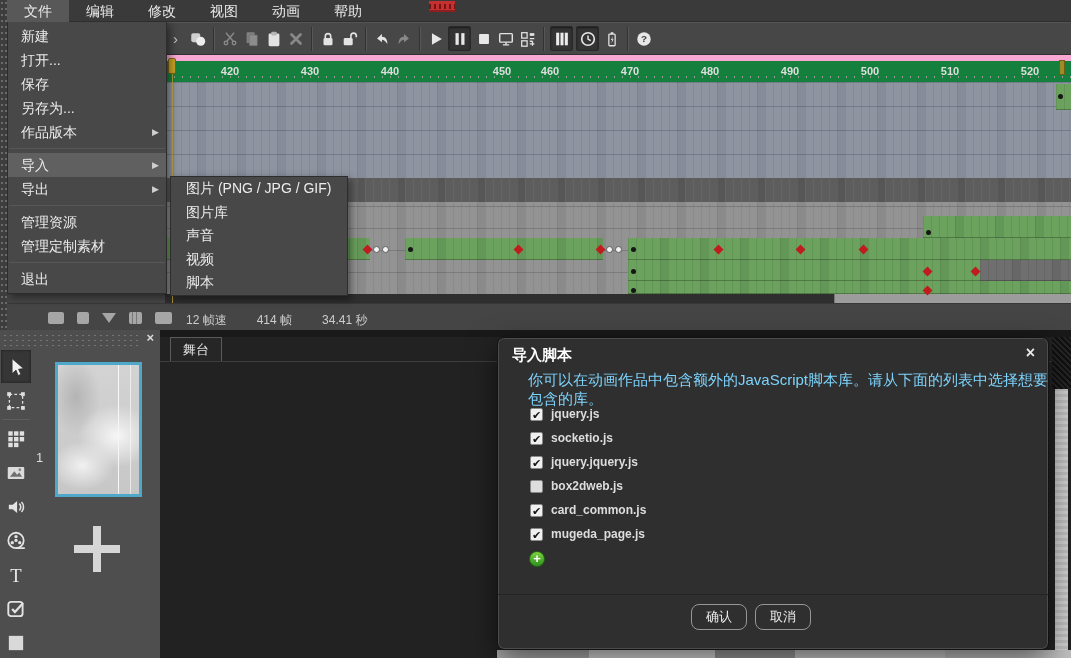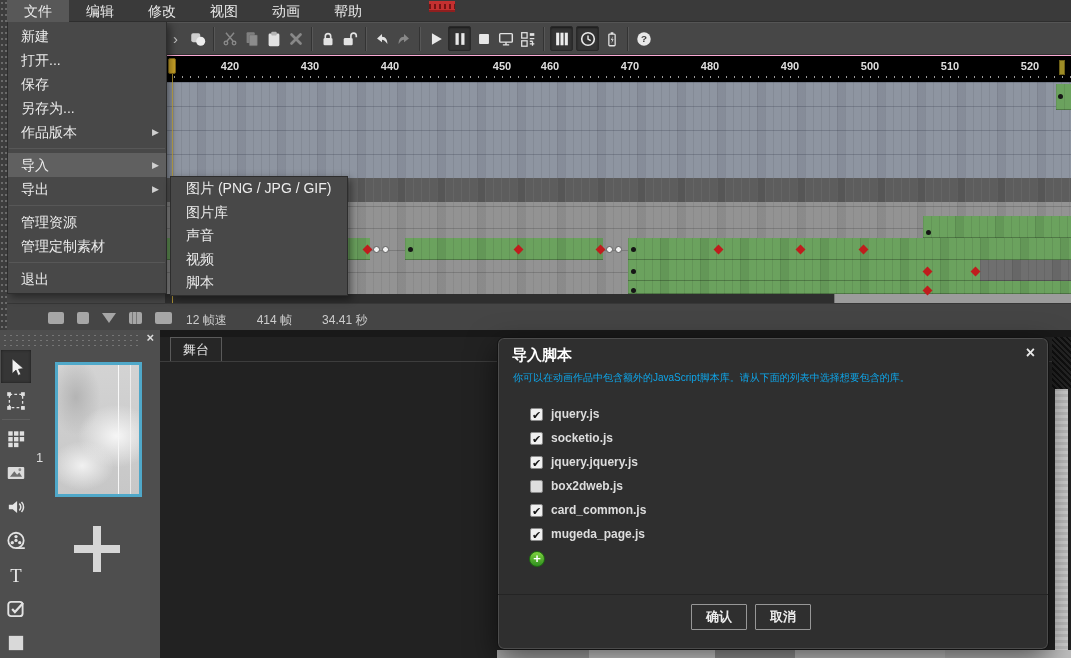--- a/index.html
+++ b/index.html
@@ -24,21 +24,21 @@
   .tbtn.pressed{background:#343434;border:1px solid #292929;box-shadow:inset 0 1px 2px rgba(0,0,0,.5);width:23px;}
   .tbtn.dim{opacity:.42;}
   .tsep{width:7px;height:24px;background:linear-gradient(90deg,transparent 3px,#333 3px,#333 4px,#575757 4px,#575757 5px,transparent 5px);}
   .chev{color:#c2c2c2;font-size:15px;line-height:24px;}
 
   
   .left-edge{position:absolute;left:0;top:0;width:7px;height:330px;background:#3d3d3d;
      background-image:radial-gradient(#6a6a6a 0.8px,transparent 1px);background-size:4px 6px;z-index:75;}
 
   
-  .ruler{position:absolute;left:165px;top:55px;width:906px;height:27px;background:#000000;border-top:1px solid #f9a8d4;z-index:4;}
+  .ruler{position:absolute;left:165px;top:55px;width:906px;height:27px;background:#15803d;border-top:6px solid #f9a8d4;z-index:4;}
   .ruler:after{content:"";position:absolute;left:1px;right:0;bottom:4px;height:2px;
      background:repeating-linear-gradient(90deg,#9a9a9a 0 1px,transparent 1px 8px);}
   .rlabel{position:absolute;top:4px;transform:translateX(-50%);font-size:11px;font-weight:bold;color:#dedede;}
 
   
   .timeline{position:absolute;left:165px;top:82px;width:906px;height:221px;overflow:hidden;z-index:3;background:#8e95a1;}
   .band{position:absolute;left:0;width:906px;}
   .band-blue{top:0;height:96px;background-color:#8e95a1;background-image:
      repeating-linear-gradient(90deg,rgba(0,0,0,.07) 0 1px,transparent 1px 8px),
      repeating-linear-gradient(90deg,transparent 0 32px,rgba(0,0,20,.06) 32px 40px),
@@ -115,31 +115,31 @@
   .right-light{position:absolute;left:1055px;top:389px;width:13px;height:269px;background:#c5c5c5;
      background-image:repeating-linear-gradient(0deg,#cecece 0 3px,#bdbdbd 3px 6px);z-index:9;}
   .bottom-strip{position:absolute;left:497px;top:650px;width:574px;height:8px;z-index:9;
      background:linear-gradient(90deg,#aeaeae 0 16%,#d9d9d9 16% 38%,#9b9b9b 38% 52%,#cccccc 52% 78%,#bfbfbf 78% 100%);}
 
   
   .dialog{position:absolute;left:497px;top:337px;width:552px;height:313px;background:#2f2f2f;border:1px solid #131313;border-radius:7px;
      box-shadow:0 10px 30px rgba(0,0,0,.55), inset 0 0 0 1px #4c4c4c;z-index:40;}
   .dlg-title{position:absolute;left:14px;top:8px;font-size:15px;font-weight:bold;color:#ffffff;}
   .dlg-close{position:absolute;right:13px;top:6px;font-size:16px;font-weight:bold;color:#e8e8e8;cursor:default;}
-  .dlg-desc{position:absolute;left:15px;top:33px;width:525px;font-size:10px;color:#0ea5e9;}
+  .dlg-desc{position:absolute;left:30px;top:33px;width:525px;font-size:15px;color:#7dd3fc;}
   .dlg-list{position:absolute;left:32px;top:64px;}
   .script-row{display:flex;align-items:center;height:24px;gap:8px;}
   .cb{width:13px;height:13px;background:#dedede;border:1px solid #8a8a8a;border-radius:2px;font-size:11px;line-height:12px;text-align:center;color:#141414;font-weight:bold;}
   .cb.checked{background:#f0f0f0;}
   .script-name{font-size:12px;font-weight:bold;color:#dddddd;}
   .dlg-add{position:absolute;left:31px;top:213px;width:16px;height:16px;border-radius:50%;
      background:linear-gradient(#7ed13f,#2f8f1f);border:1px solid #1e6a11;color:#ffffff;font-size:13px;font-weight:bold;line-height:14px;text-align:center;}
   .dlg-divider{position:absolute;left:0px;top:256px;width:550px;height:1px;background:#464646;border-top:1px solid #242424;}
-  .dlg-btn{position:absolute;top:266px;width:56px;height:26px;background:#2f2f2f;border:1px solid #979797;border-radius:1px;
-     color:#ededed;font-size:13px;font-family:inherit;font-weight:bold;}
+  .dlg-btn{position:absolute;top:266px;width:56px;height:26px;background:#2f2f2f;border:1px solid #979797;border-radius:8px;
+     color:#ededed;font-size:13px;font-family:inherit;}
   .dlg-btn.confirm{left:193px;}
   .dlg-btn.cancel{left:257px;}
 
   
   .file-menu{position:absolute;left:7px;top:22px;width:160px;background:#484848;border:1px solid #2d2d2d;border-top:none;
      box-shadow:3px 3px 8px rgba(0,0,0,.45);padding:2px 0;z-index:60;}
   .menu-item{height:24px;line-height:24px;padding-left:13px;font-size:14px;color:#ececec;position:relative;}
   .menu-item.hl{background:#606060;}
   .menu-item .arrow{position:absolute;right:7px;top:0;font-size:9px;color:#d0d0d0;}
   .menu-sep{height:1px;margin:4px 1px;background:#3a3a3a;border-bottom:1px solid #575757;}

